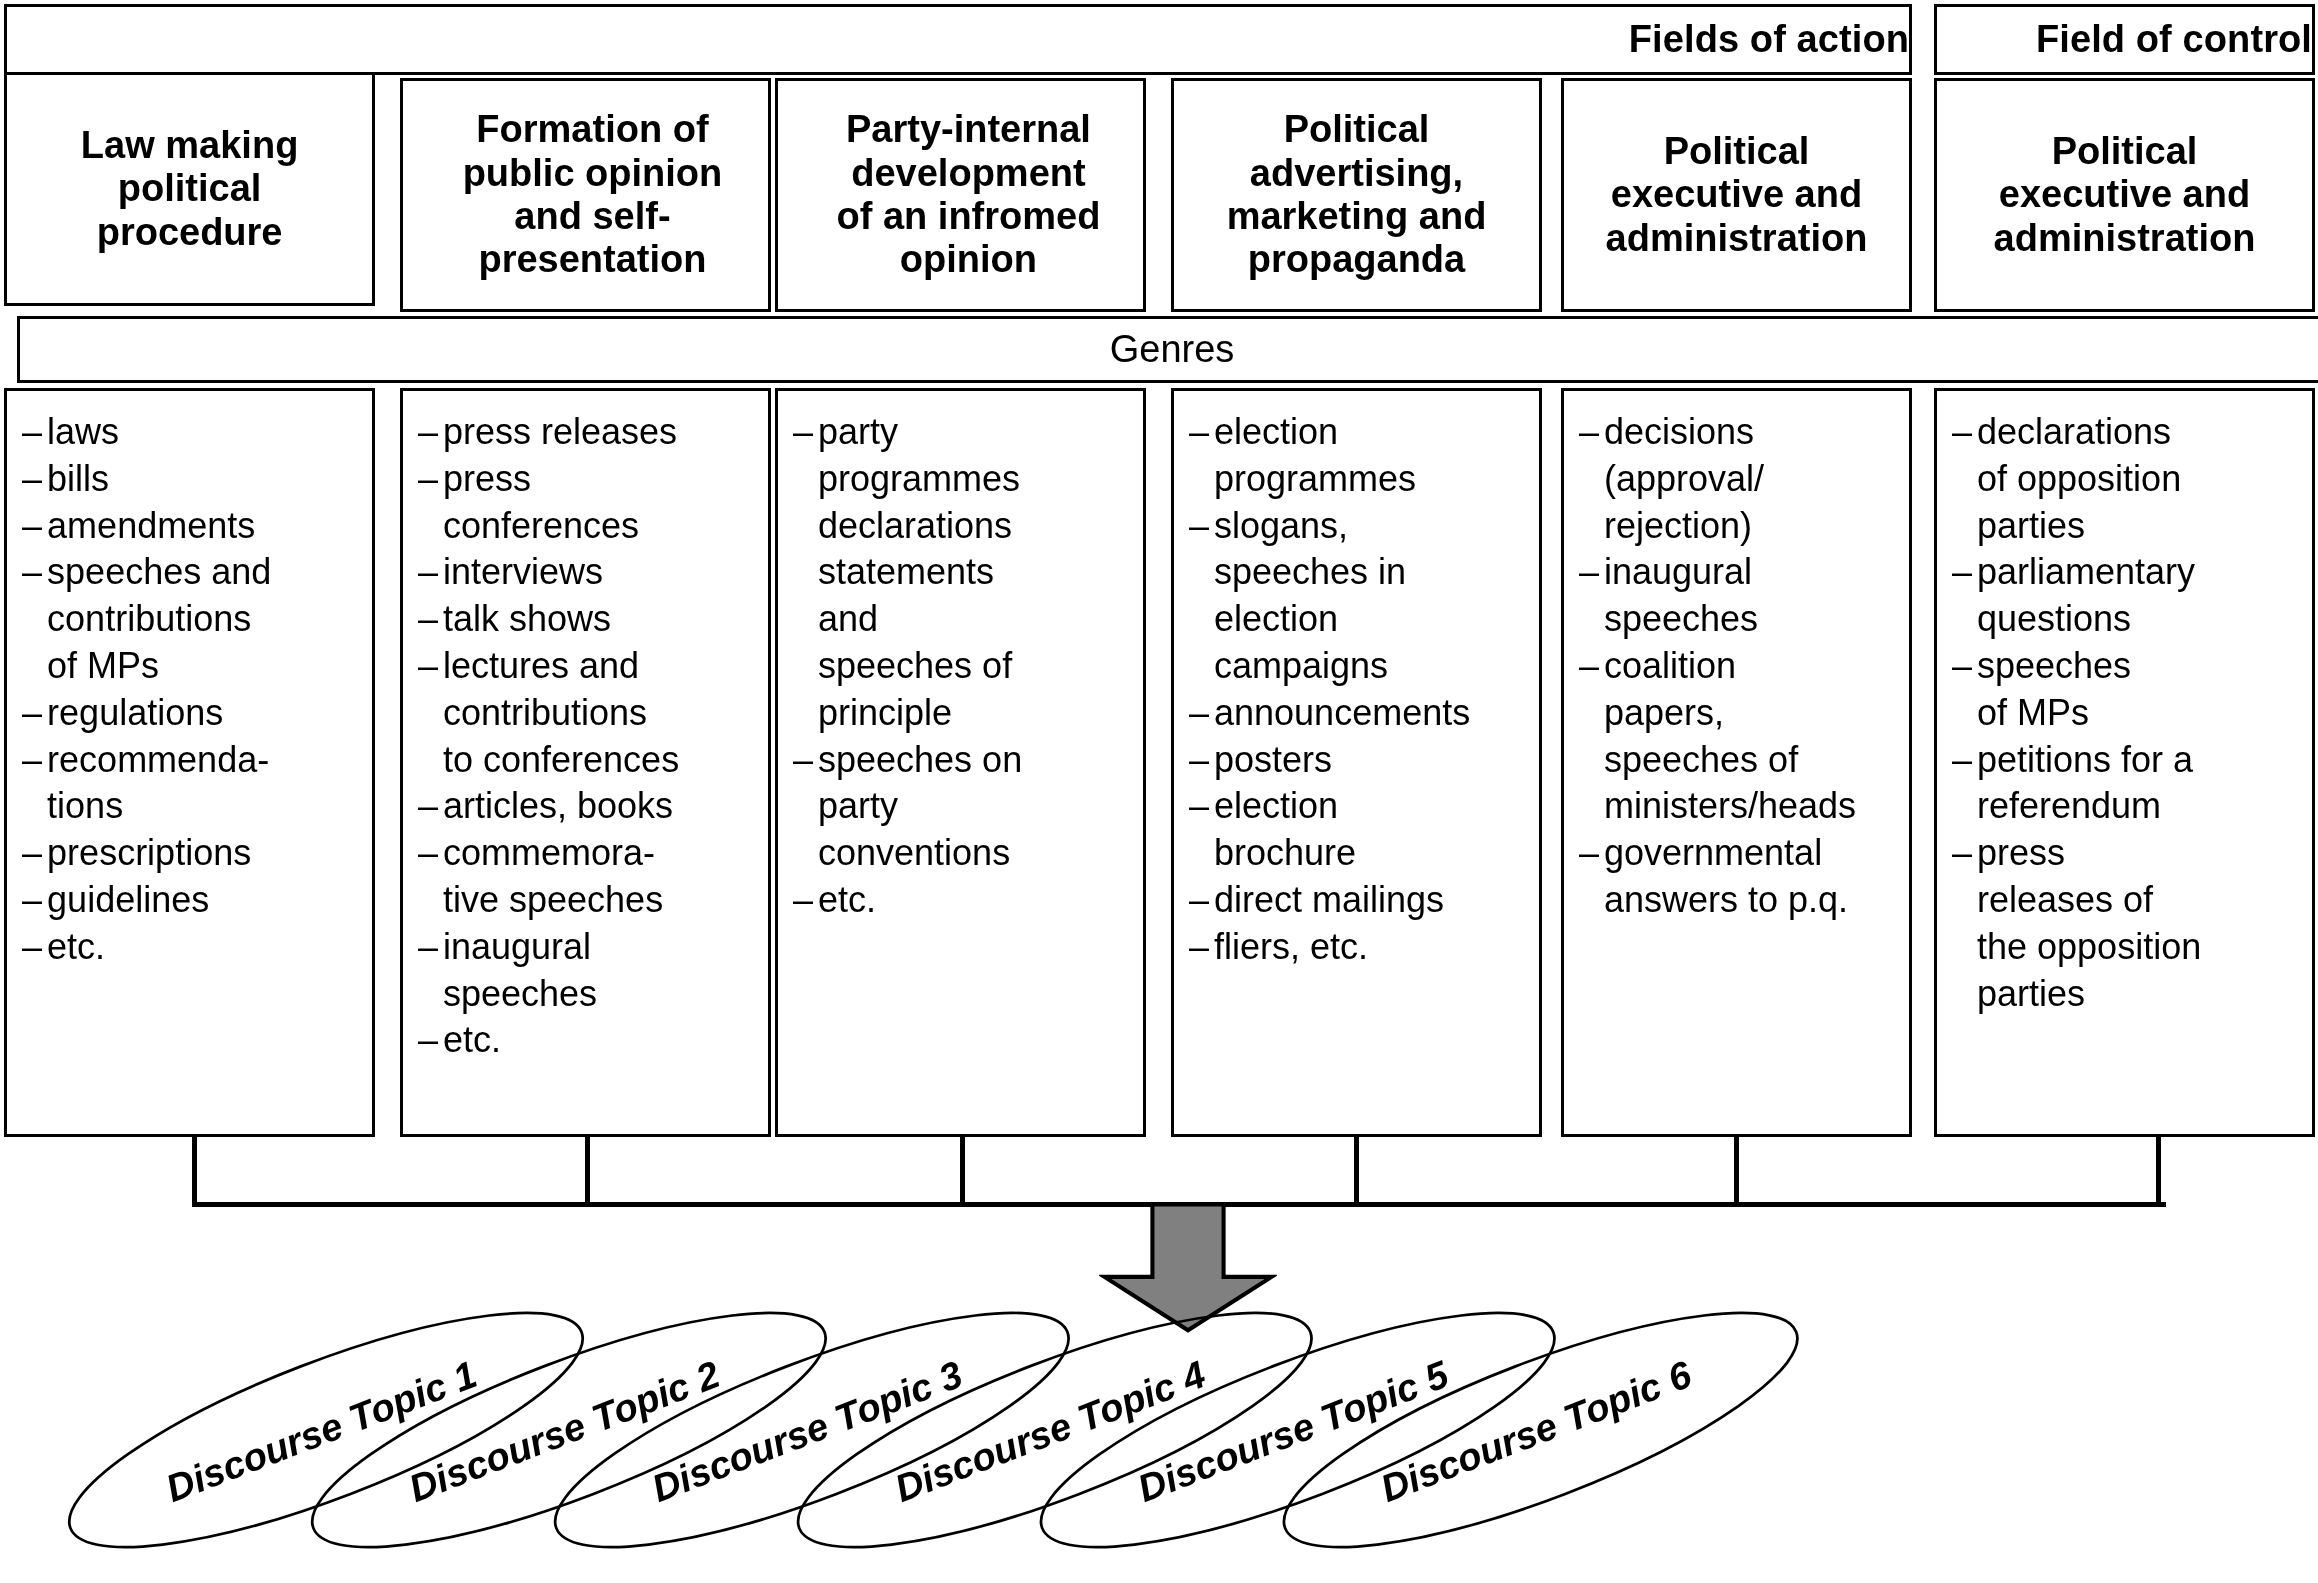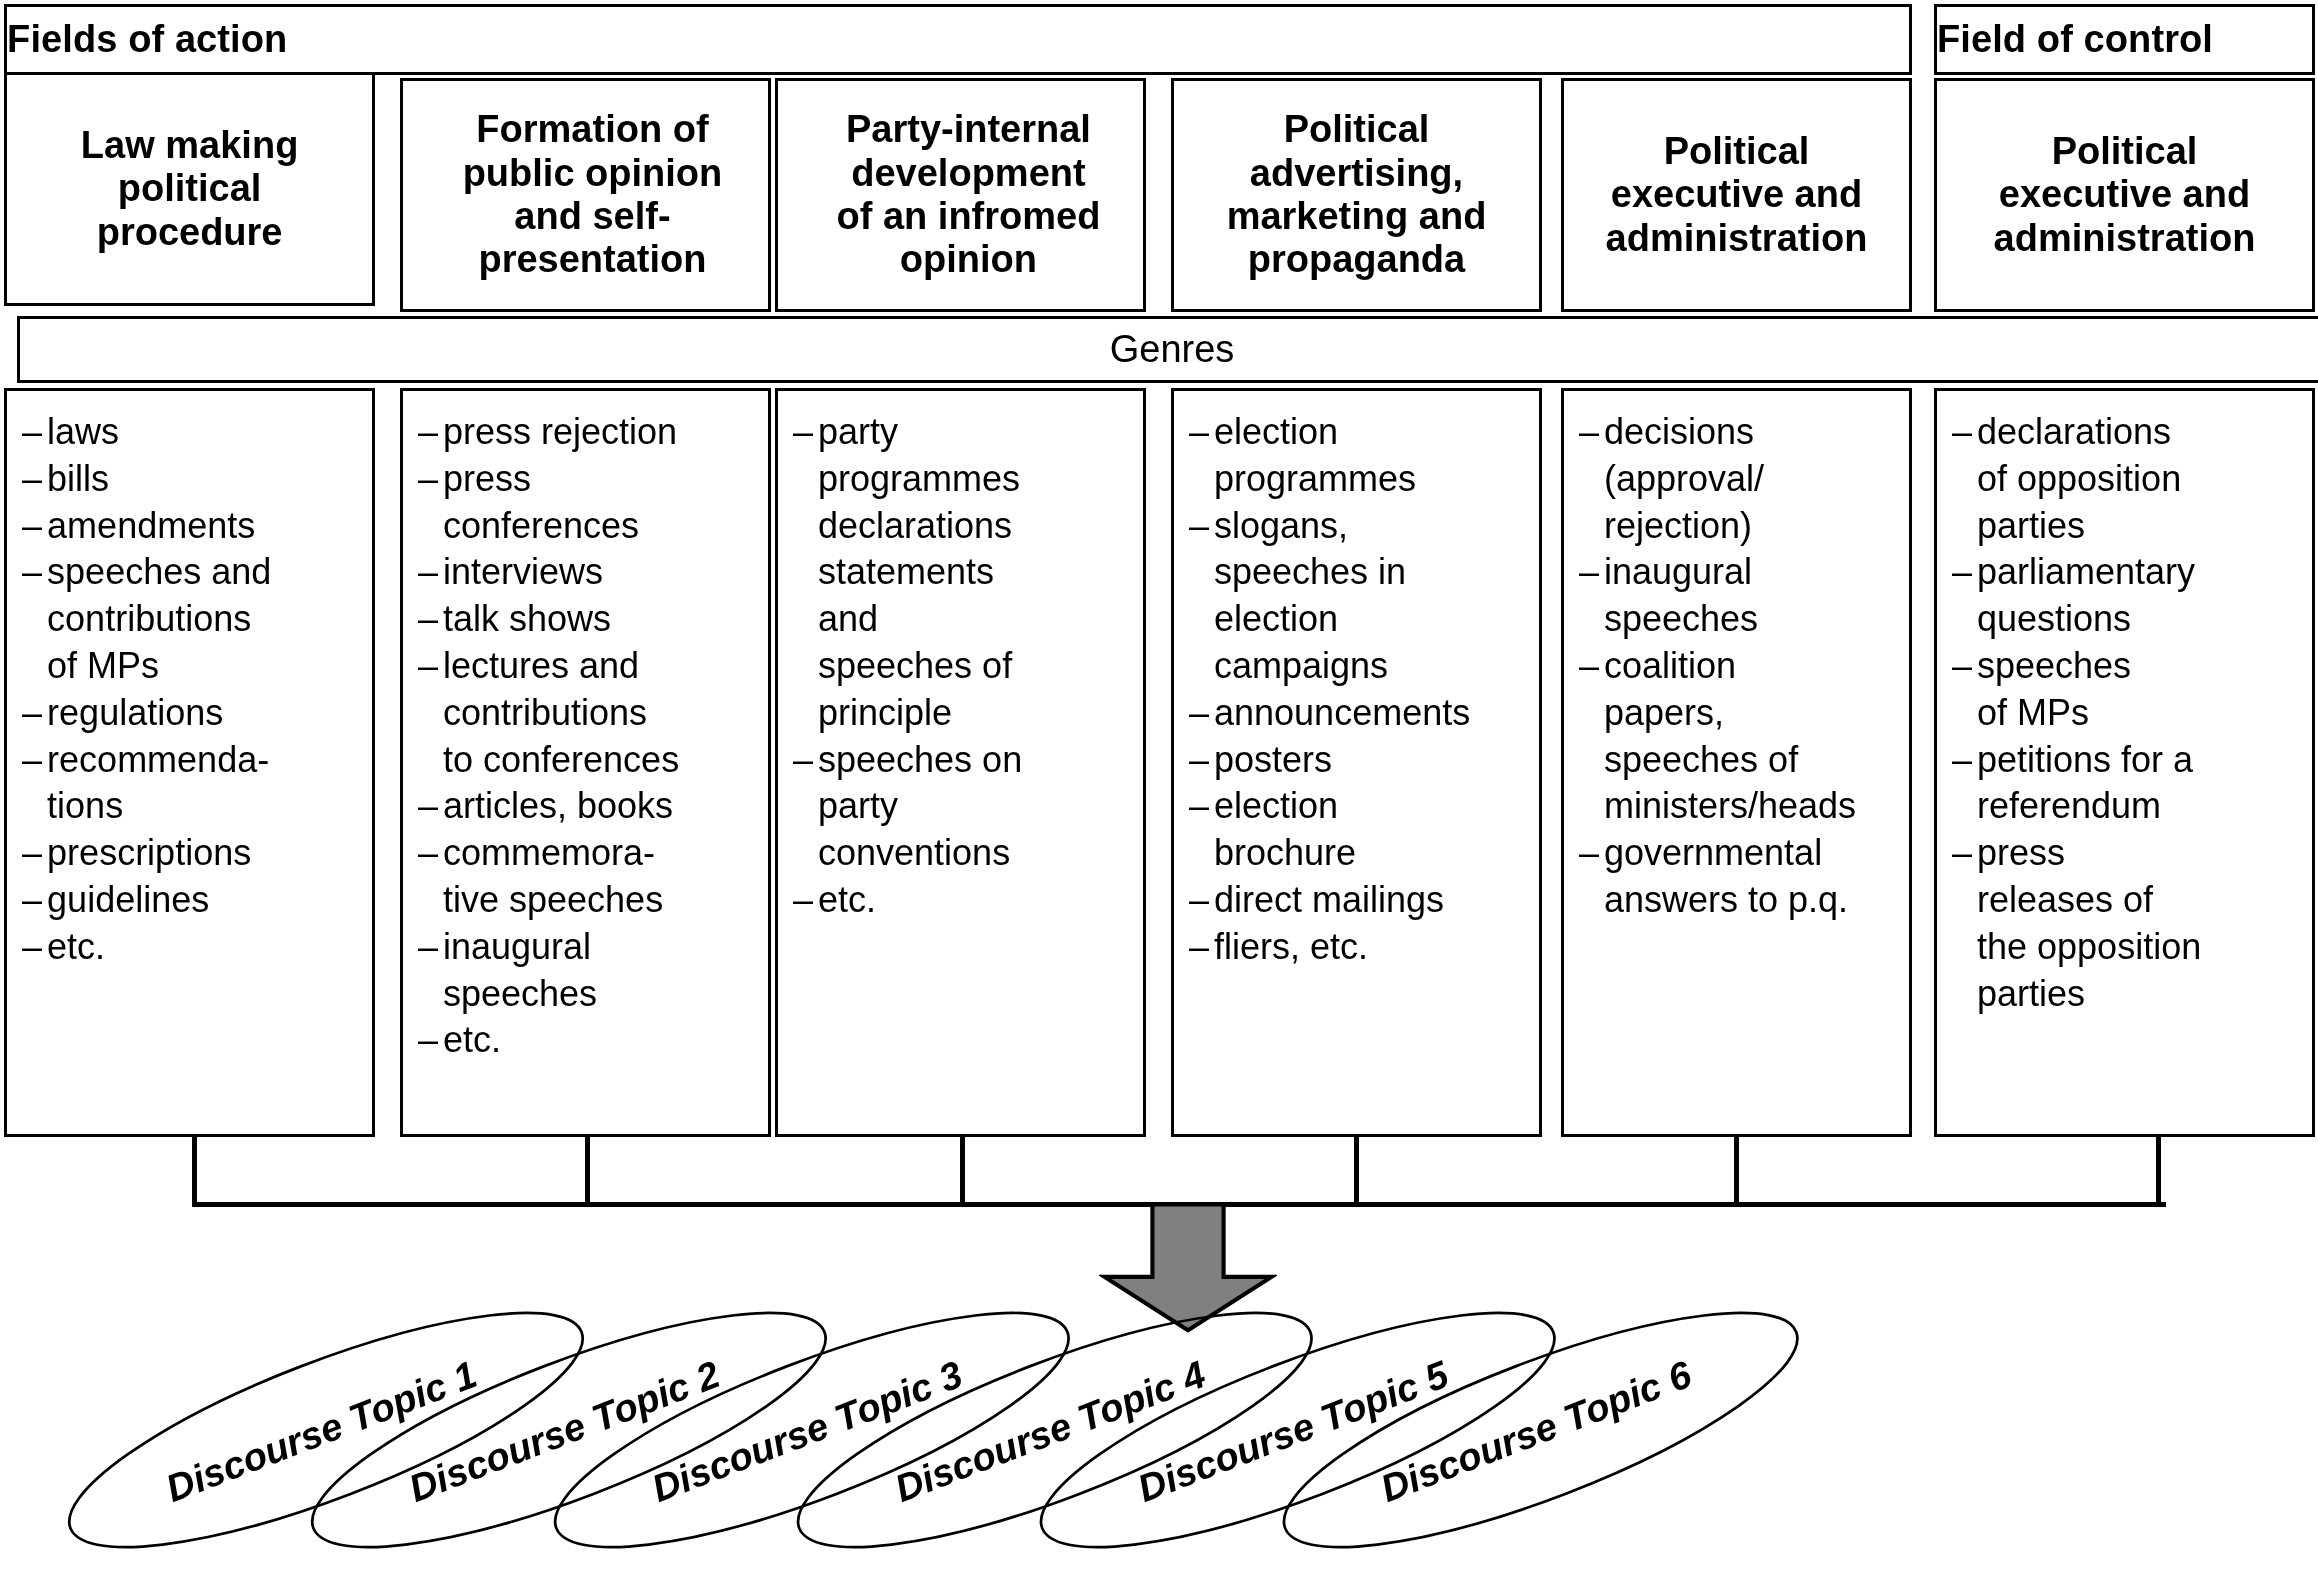--- a/index.html
+++ b/index.html
@@ -23,21 +23,21 @@
   .bx {
     position: absolute;
     box-sizing: border-box;
     border: 3.4px solid #000;
     background: #fff;
   }
 
   .hdr-band {
     display: flex;
     align-items: center;
-    justify-content: flex-start;
+    justify-content: flex-end;
     font-weight: bold;
     font-size: 38px;
     letter-spacing: 0.1px;
   }
 
   .col-title {
     display: flex;
     align-items: center;
     justify-content: center;
     text-align: center;
@@ -162,21 +162,21 @@
       <li><span class="dash">–</span><span>recommenda-
 tions</span></li>
       <li><span class="dash">–</span><span>prescriptions</span></li>
       <li><span class="dash">–</span><span>guidelines</span></li>
       <li><span class="dash">–</span><span>etc.</span></li>
     </ul>
   </div>
 
   <div class="genre-cell" style="left:400px; top:388px; width:371px; height:749px;">
     <ul class="genre-list">
-      <li><span class="dash">–</span><span>press rejection</span></li>
+      <li><span class="dash">–</span><span>press releases</span></li>
       <li><span class="dash">–</span><span>press
 conferences</span></li>
       <li><span class="dash">–</span><span>interviews</span></li>
       <li><span class="dash">–</span><span>talk shows</span></li>
       <li><span class="dash">–</span><span>lectures and
 contributions
 to conferences</span></li>
       <li><span class="dash">–</span><span>articles, books</span></li>
       <li><span class="dash">–</span><span>commemora-
 tive speeches</span></li>

